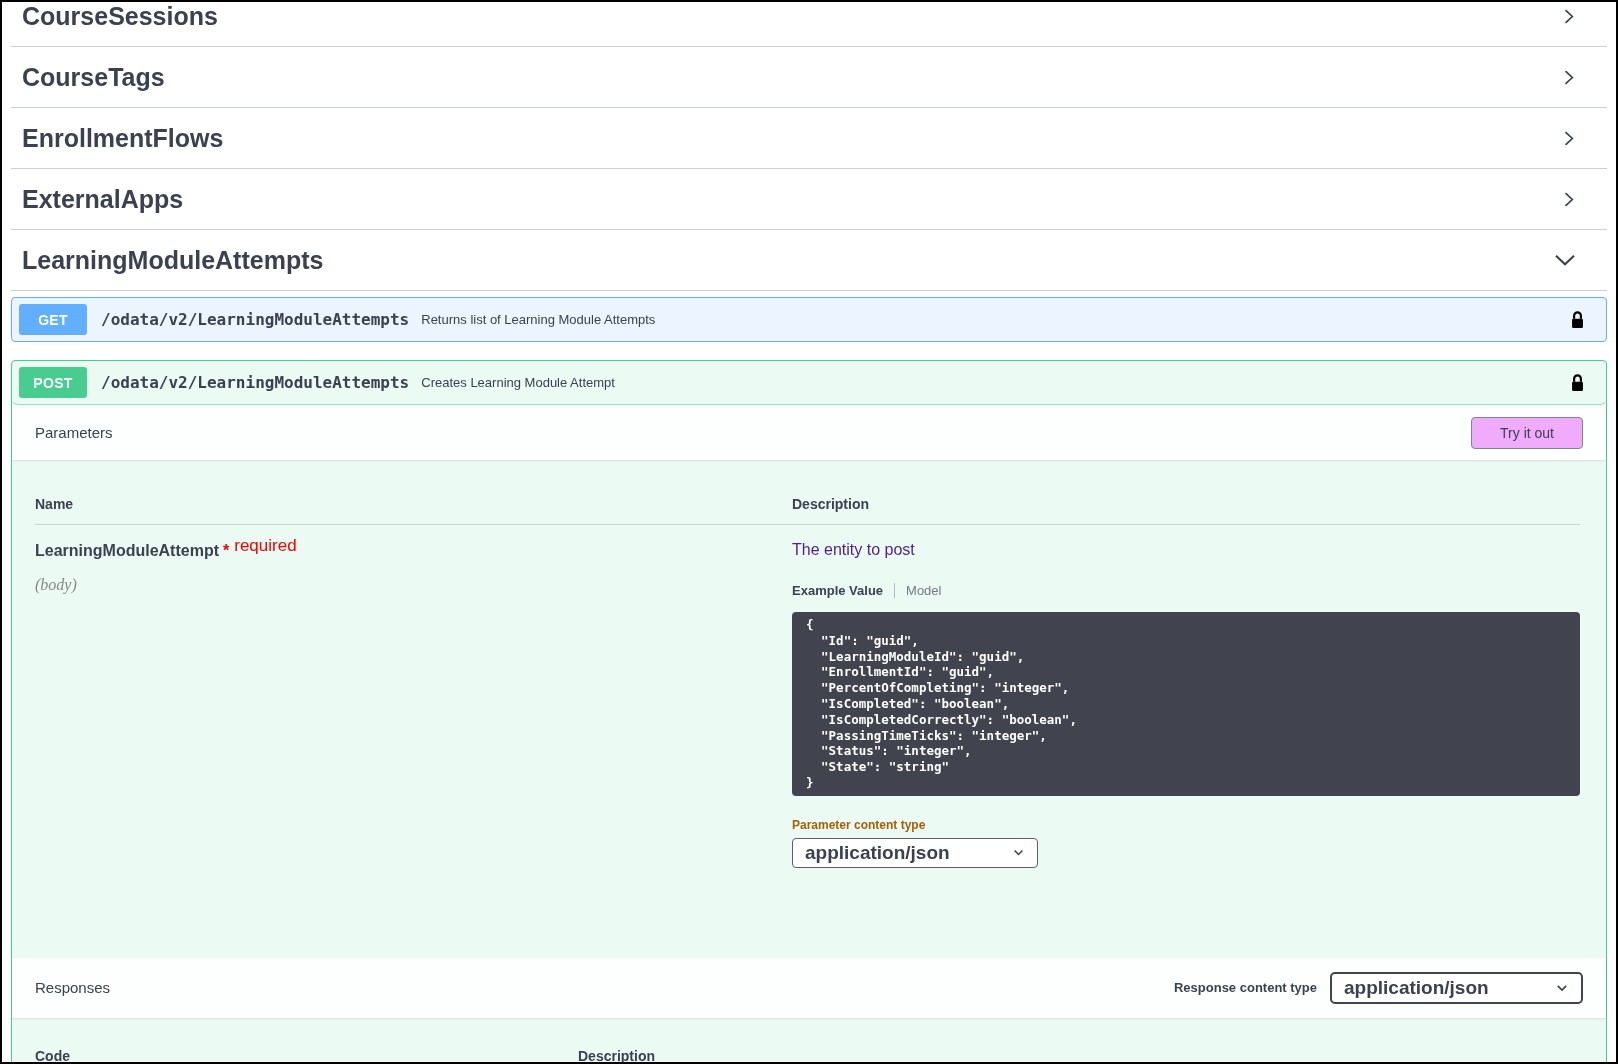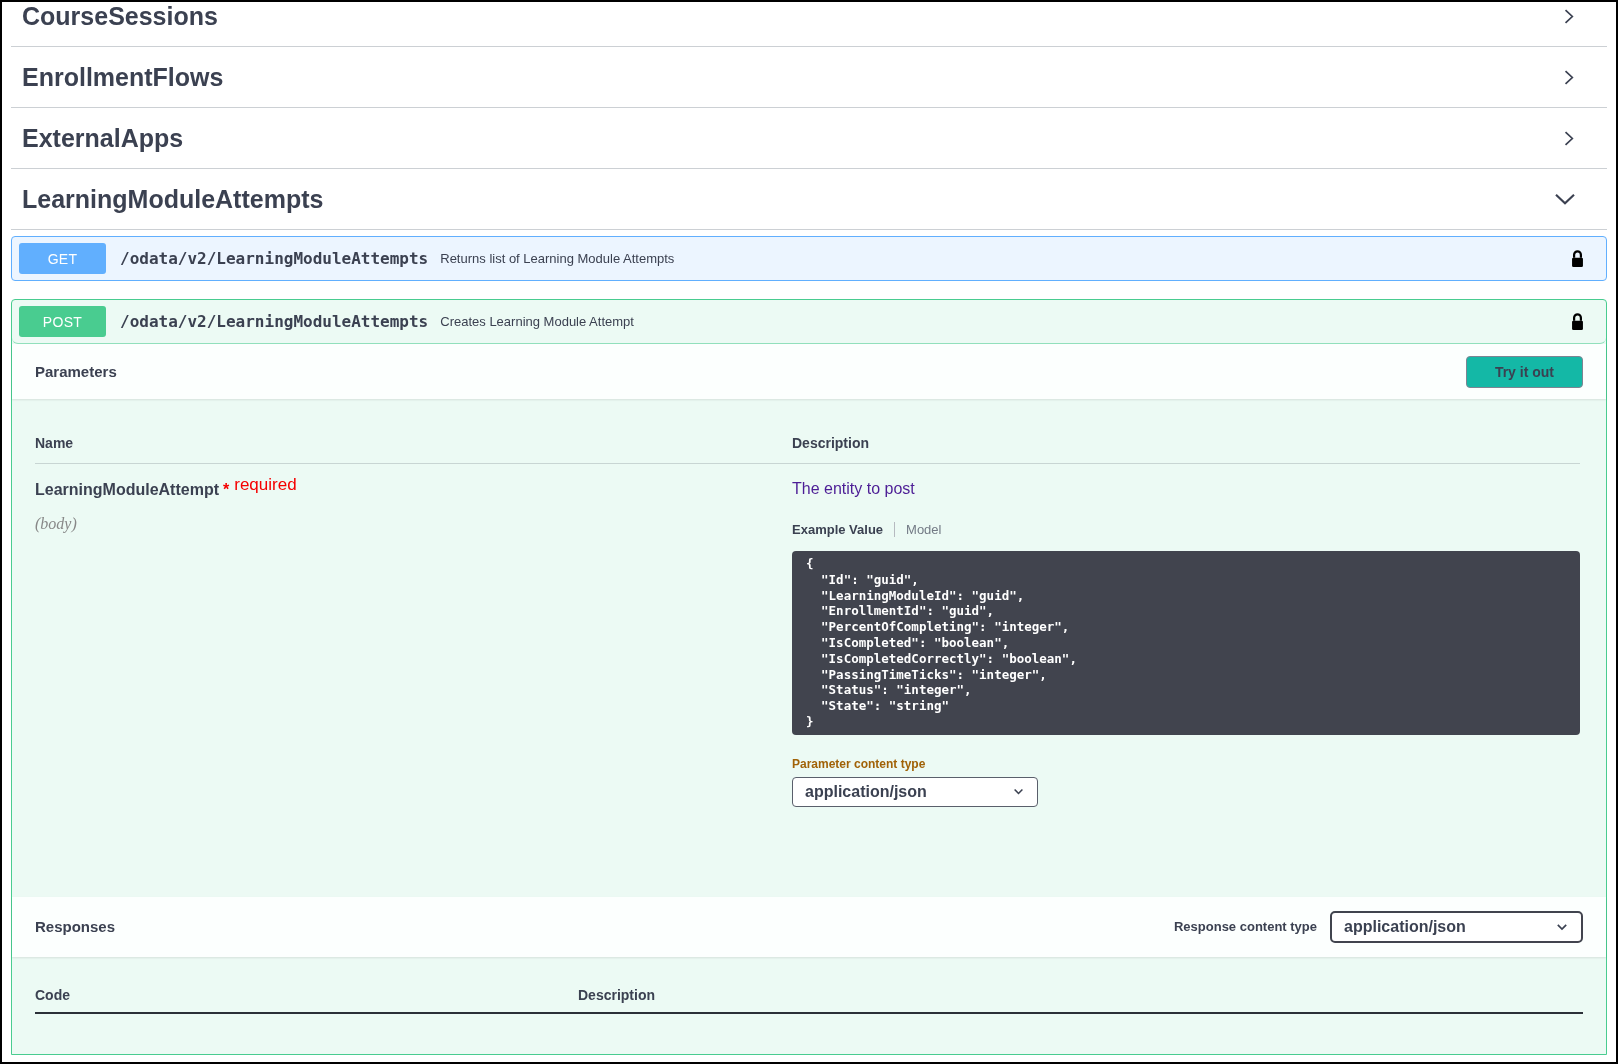--- a/index.html
+++ b/index.html
@@ -28,47 +28,47 @@
   .opblock { border-radius:4px; }
   .opblock.get  { margin-top:6px;  border:1px solid #61affe; background:rgba(97,175,254,.12); }
   .opblock.post { margin-top:18px; border:1px solid #49cc90; background:rgba(73,204,144,.1);
                   border-radius:4px 4px 0 0; min-height:720px; }
   .summary {
     display:flex; align-items:center;
     height:43px; padding:0 20px 0 7px; cursor:pointer;
   }
   .opblock.post .summary { height:44px; border-bottom:1px solid rgba(73,204,144,.55);border-radius:6px; }
   .badge {
-    width:87px; height:31px; border-radius:3px; flex:0 0 auto;
+    width:68px; height:31px; border-radius:3px; flex:0 0 auto;
     display:flex; align-items:center; justify-content:center;
-    color:#fff; font-size:14px; font-weight:400; letter-spacing:.3px;
+    color:#fff; font-size:14px; font-weight:700; letter-spacing:.3px;
   }
   .badge.get  { background:#61affe; }
   .badge.post { background:#49cc90; }
   .opath {
     margin-left:14px;
     font-family:"DejaVu Sans Mono","Liberation Mono",monospace;
     font-size:16px; font-weight:700; color:#3b4151;
   }
   .osum { margin-left:12px; font-size:13px; color:#3b4151; flex:1 1 auto; }
   .lock { flex:0 0 auto; display:flex; align-items:center; cursor:pointer; }
 
   
   .section-header {
     background:rgba(255,255,255,.85);
     box-shadow:0 1px 2px rgba(0,0,0,.1);
     display:flex; align-items:center; justify-content:space-between;
     padding:0 23px;
   }
   .section-header.params { height:55px; }
   .section-header.resps  { height:60px; }
-  .section-header .stitle { font-size:15px; font-weight:700; color:#3b4151; }
+  .section-header .stitle { font-size:15px; font-weight:400; color:#3b4151; }
   .tryout {
-    background:#14b8a6; border:1.5px solid #7d8492; border-radius:4px;
-    padding:7px 28px; font-size:14px; font-weight:700; color:#3b4151;
+    background:#f0abfc; border:1.5px solid #7d8492; border-radius:4px;
+    padding:7px 28px; font-size:14px; font-weight:400; color:#3b4151;
     font-family:"Liberation Sans",sans-serif; cursor:pointer;
   }
 
   
   .params-body { padding:36px 26px 90px 23px; }
   .ptable { width:100%; }
   .thead {
     display:grid; grid-template-columns:757px 1fr;
     padding-bottom:12px; border-bottom:1px solid rgba(59,65,81,.2);
   }
@@ -88,21 +88,21 @@
     margin-top:14px; background:#41444e; border-radius:4px;
     color:#fff; font-family:"DejaVu Sans Mono","Liberation Mono",monospace;
     font-size:12.5px; font-weight:600; line-height:15.8px;
     padding:5px 14px; white-space:pre; overflow:hidden;
   }
   .ctype-label { margin-top:22px; font-size:12px; font-weight:700; color:#a16207; }
   .select {
     margin-top:6px; width:246px; height:30px;
     background:#fff; border:1.5px solid #5a5f6b; border-radius:4px;
     display:flex; align-items:center; justify-content:space-between;
-    padding:0 12px; font-size:16px; font-weight:600; color:#3b4151; cursor:pointer;
+    padding:0 12px; font-size:19px; font-weight:600; color:#3b4151; cursor:pointer;
   }
   .select.resp { margin-top:0; width:253px; height:32px; border:2px solid #41444e; border-radius:5px; }
 
   
   .resp-right { display:flex; align-items:center; }
   .resp-ct-label { font-size:13px; font-weight:700; color:#3b4151; margin-right:13px; }
   .resp-body { padding:30px 23px 40px 23px; }
   .rthead {
     display:grid; grid-template-columns:543px 1fr;
     padding-bottom:9px; border-bottom:2px solid #2b3038;
@@ -112,20 +112,28 @@
   svg { display:block; }
 </style>
 </head>
 <body>
 
 <div class="page">
 
   <div class="tags">
     <div class="tagrow">
       <h3>CourseSessions</h3>
+      <span>
+        <svg width="17" height="17" viewBox="0 0 20 20">
+            <path d="M6.5 2.5l8 7.5-8 7.5" fill="none" stroke="#3b4151" stroke-width="2"></path>
+          </svg>
+      </span>
+    </div>
+    <div class="tagrow">
+      <h3>CourseTags</h3>
       <span>
         <svg width="17" height="17" viewBox="0 0 20 20">
             <path d="M6.5 2.5l8 7.5-8 7.5" fill="none" stroke="#3b4151" stroke-width="2"></path>
           </svg>
       </span>
     </div>
     <div class="tagrow">
       <h3>EnrollmentFlows</h3>
       <span>
         <svg width="17" height="17" viewBox="0 0 20 20">

